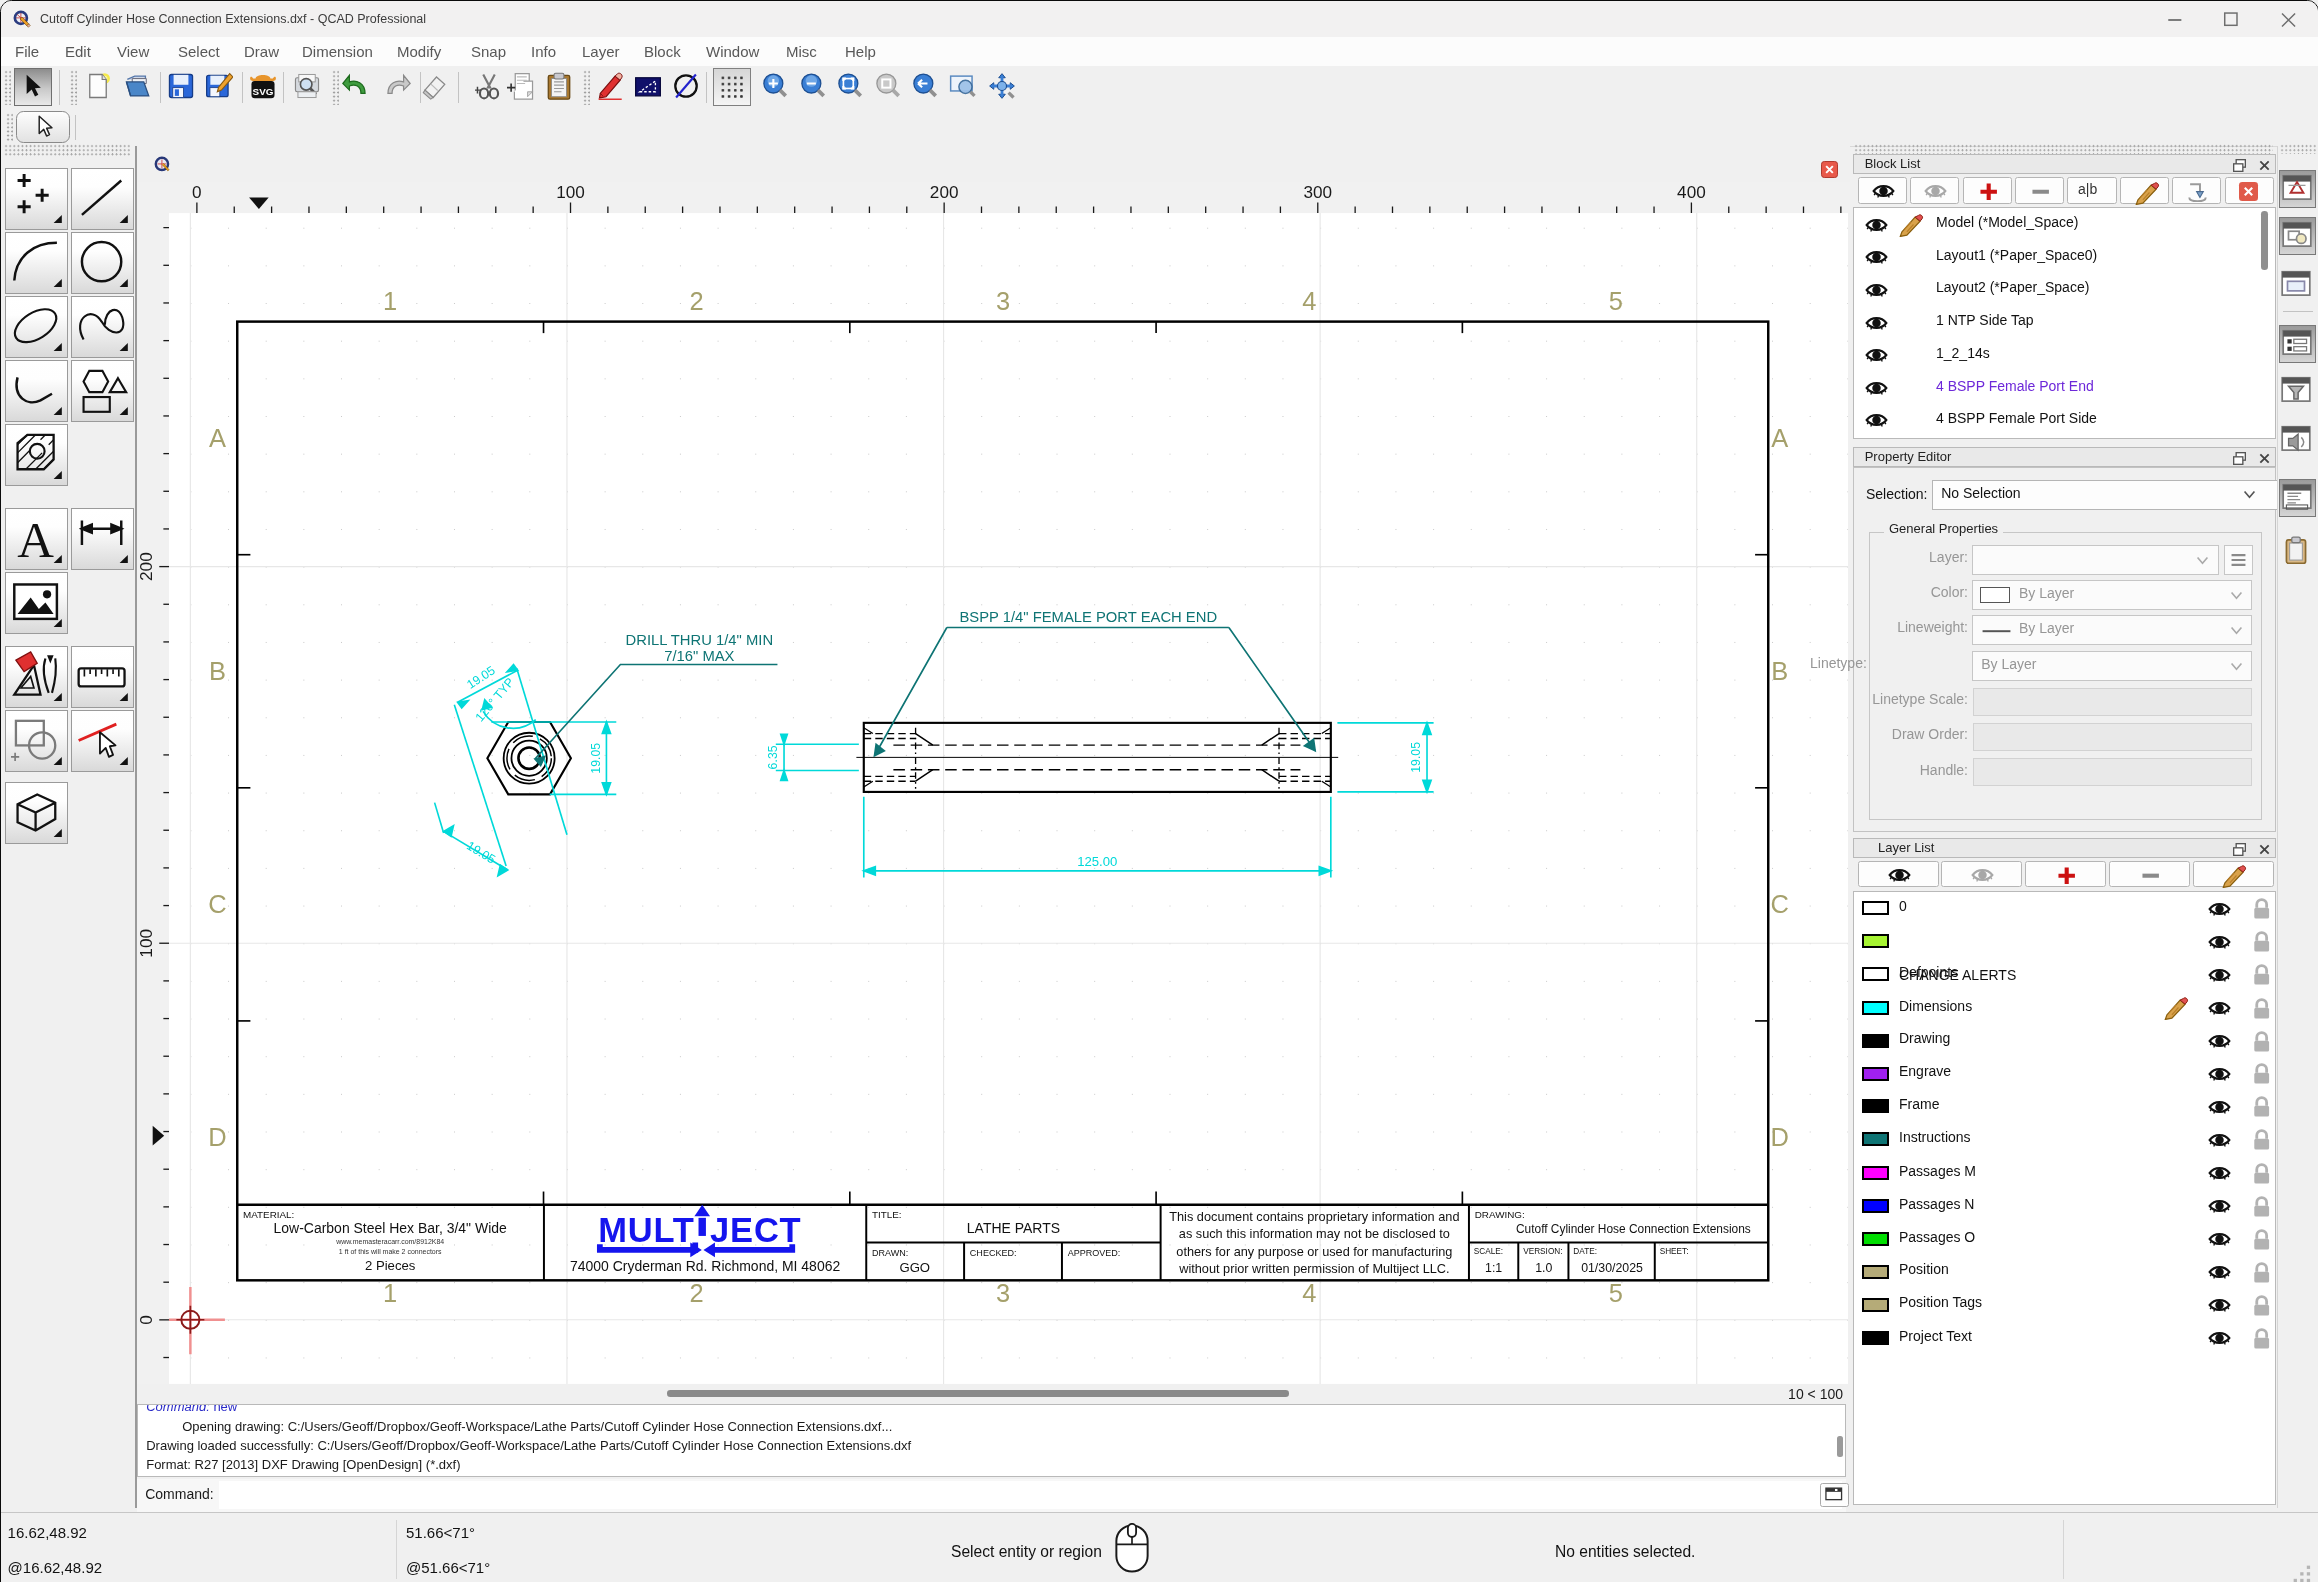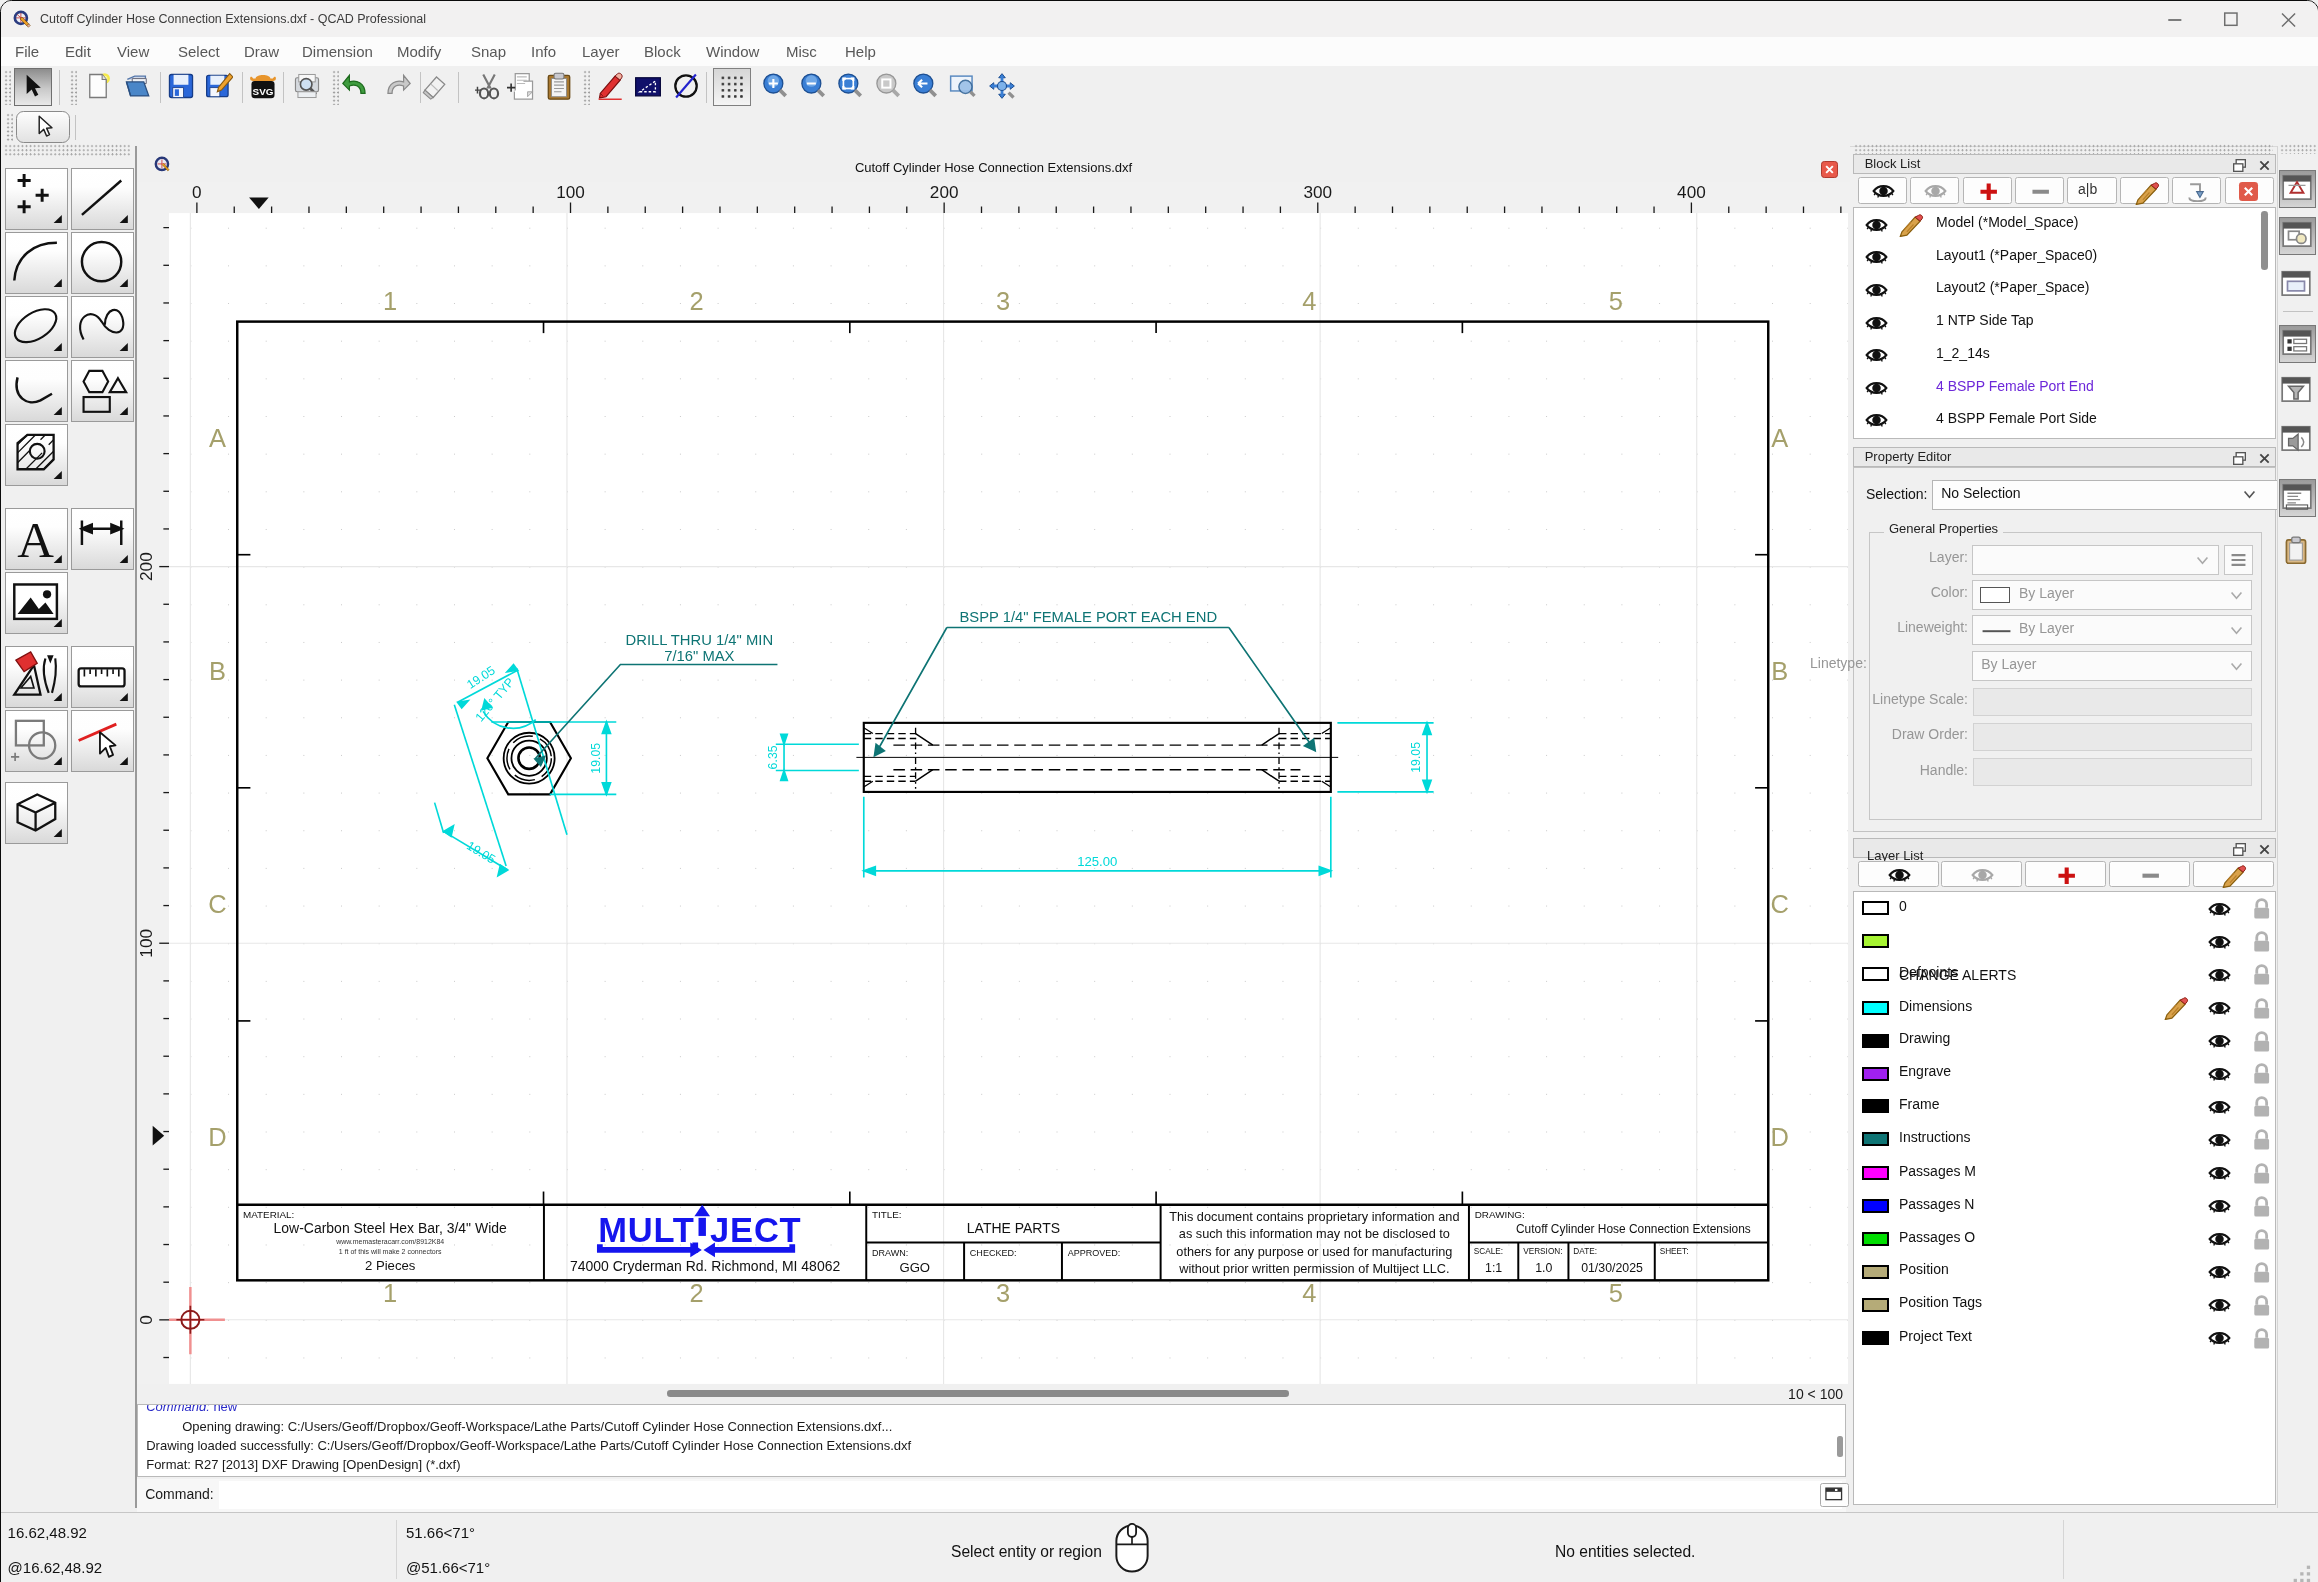--- a/index.html
+++ b/index.html
@@ -334,21 +334,20 @@
         <path d="M58 66 L68 66 L68 56 Z" fill="#111"></path>
       </svg>
     </div>
 
 <div class="abs" style="left:136px;top:145px;width:1713px;height:36px;background:#f0f0f0;"></div>
 <svg class="abs" style="left:153px;top:155px" width="17.3" height="17.3" viewBox="0 0 24 24">
  <circle cx="11" cy="11" r="8.5" fill="#e9e9f2" stroke="#283878" stroke-width="3.4"></circle>
  <path d="M5 11 L17 11 M11 5 L11 17" stroke="#cc3333" stroke-width="1.2"></path>
  <path d="M13 10 L21 19 L19.2 20.6 L11.4 12" fill="#e8a020" stroke="#885500" stroke-width="0.8"></path>
 </svg>
-<div class="abs" style="left:136px;top:159px;width:1713px;text-align:center;font-size:13px;color:#111;">Cutoff Cylinder Hose Connection Extensions.dxf</div>
 <div class="abs" style="left:1820px;top:160px;width:17.3px;height:17.3px;background:#e8594a;border:1.2px solid #b03a2e;border-radius:3.3px;box-sizing:border-box;">
  <svg width="15" height="15" viewBox="0 0 18 18">
         <path d="M5 5 L13 13 M13 5 L5 13" stroke="#fff" stroke-width="2.4"></path>
       </svg>
 </div>
 
 <div class="abs" style="left:136px;top:181px;width:1713px;height:31px;background:#f1f1f1;"></div>
 <div class="abs" style="left:136px;top:212px;width:33px;height:1171px;background:#f1f1f1;"></div>
 <svg class="abs" style="left:136px;top:181px" width="1713" height="31" viewBox="0 0 2083 38" id="hruler">
 <path d="M65.0 25 V38" stroke="#1a1a1a" stroke-width="1.6"></path>
@@ -810,21 +809,21 @@
         <path d="M3 3 L9 10 L15 3" fill="none" stroke="#aaa" stroke-width="2"></path>
       </svg>
     </div>
 <span style="position:absolute;left:1809px;top:690px;width:158px;font-size:14px;color:#969696;text-align:right;display:inline-block;">Linetype Scale:</span>
 <div class="abs" style="left:1972px;top:687px;width:279px;height:28px;background:#e9e9e9;border:0.8px solid #d2d2d2;box-sizing:border-box;"></div>
 <span style="position:absolute;left:1809px;top:725px;width:158px;font-size:14px;color:#969696;text-align:right;display:inline-block;">Draw Order:</span>
 <div class="abs" style="left:1972px;top:722px;width:279px;height:28px;background:#e9e9e9;border:0.8px solid #d2d2d2;box-sizing:border-box;"></div>
 <span style="position:absolute;left:1809px;top:761px;width:158px;font-size:14px;color:#969696;text-align:right;display:inline-block;">Handle:</span>
 <div class="abs" style="left:1972px;top:757px;width:279px;height:28px;background:#e9e9e9;border:0.8px solid #d2d2d2;box-sizing:border-box;"></div>
 <div class="abs" style="left:1852px;top:837px;width:423px;height:20px;background:#e9e9e9;border:0.8px solid #b9b9b9;box-sizing:border-box;">
-      <span style="position:absolute;left:13px;top:0.8px;font-size:13px;color:#222;margin-top:8px;">Layer List</span>
+      <span style="position:absolute;left:24px;top:0.8px;font-size:13px;color:#222;">Layer List</span>
       <svg style="position:absolute;left:378px;top:2.5px" width="15" height="15" viewBox="0 0 18 18">
         <rect x="5" y="2" width="11" height="9" fill="#fff" stroke="#555" stroke-width="1.6"></rect>
         <rect x="2" y="7" width="11" height="9" fill="#fff" stroke="#555" stroke-width="1.6"></rect>
       </svg>
       <svg style="position:absolute;left:403px;top:2.5px" width="15" height="15" viewBox="0 0 18 18">
         <path d="M4 4 L14 14 M14 4 L4 14" stroke="#444" stroke-width="2.2"></path>
       </svg>
     </div>
 <div style="position:absolute;top:860px;width:81px;height:26px;background:#fdfdfd;border:0.8px solid #b5b5b5;border-radius:2.5px;box-sizing:border-box;left:1857px;">
       <svg style="position:absolute;left:28px;top:4.1px" width="25" height="18" viewBox="0 0 30 22">

